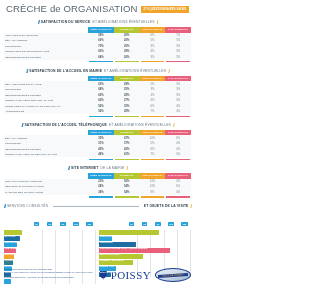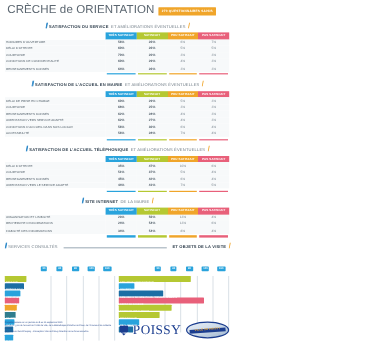--- a/index.html
+++ b/index.html
@@ -87,21 +87,21 @@
 </style>
 </head>
 <body>
 
 <div class="page">
 
   <div class="hdr">
     <div class="hdr-title">
       <span>CRÈCHE</span>
       <span>de</span>
-      <span>ORIENTATION</span>
+      <span>ORGANISATION</span>
     </div>
     <div class="hdr-badge">270 QUESTIONNAIRES SAISIS</div>
   </div>
 
   <div id="sections-host">
       <div class="sec">
         <span class="slash">//</span>
         <span class="sec-strong">SATISFACTION DU SERVICE</span>
         <span class="sec-light">ET AMÉLIORATIONS ÉVENTUELLES</span>
         <span class="slash y">/</span>

